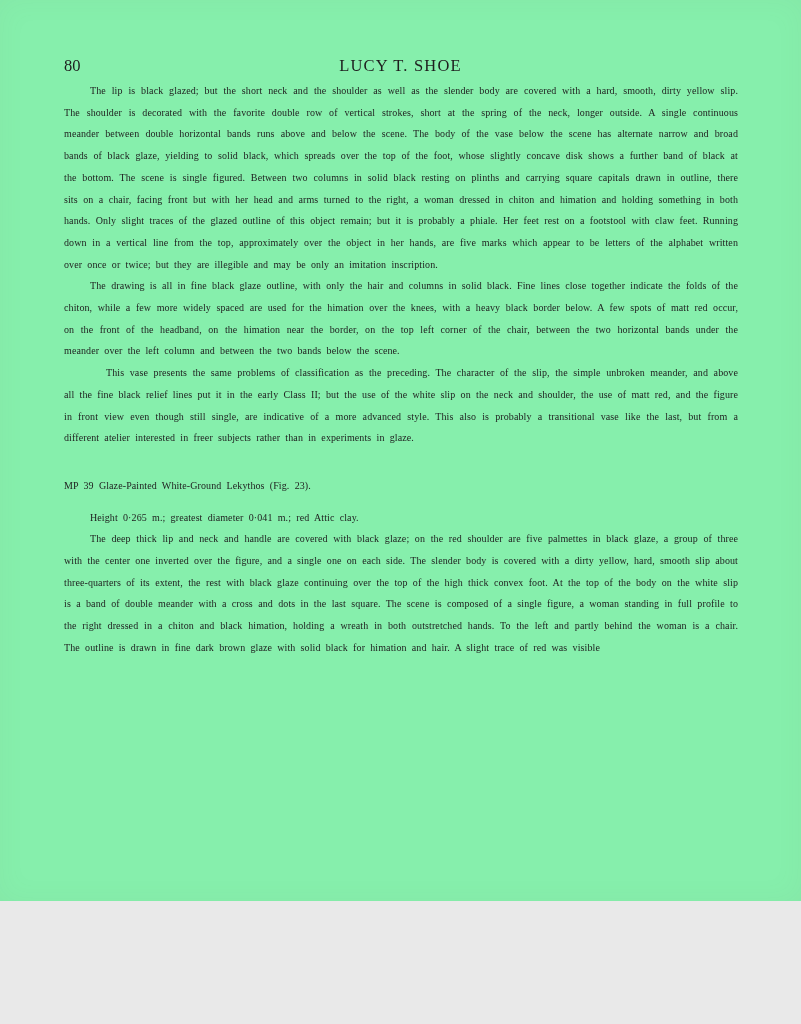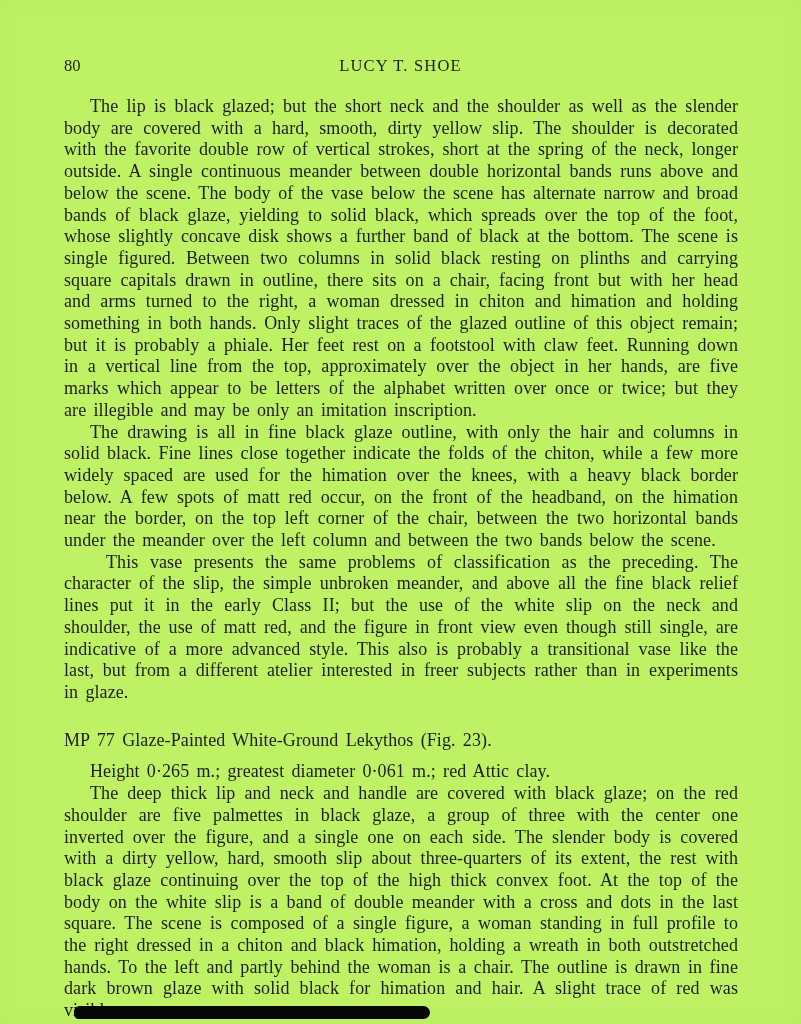--- a/index.html
+++ b/index.html
@@ -3,23 +3,23 @@
 <meta charset="utf-8">
 <style>
   html, body {
     margin: 0;
     padding: 0;
     background: #e9e9e9;
   }
   .page {
     position: relative;
     width: 801px;
-    height: 1024px;
+    height: 901px;
     margin: 0 auto;
-    background: #bef264;
+    background: #86efac;
     overflow: hidden;
     font-family: "Liberation Serif", "DejaVu Serif", serif;
     color: #1e1e1e;
     box-shadow: inset 0 0 28px rgba(120,120,110,0.06);
   }
   .running-head {
     position: absolute;
     top: 56px;
     left: 64px;
     right: 64px;
@@ -31,24 +31,24 @@
   }
   .page-num {
     position: absolute;
     left: 0;
     top: 0;
     letter-spacing: 0;
     font-size: 16.5px;
   }
   .body-text {
     position: absolute;
-    top: 96px;
+    top: 80px;
     left: 64px;
     width: 674px;
-    font-size: 18px;
+    font-size: 10px;
     line-height: 21.7px;
     text-align: justify;
     word-spacing: 2.6px;
     letter-spacing: 0.1px;
   }
   .body-text p {
     margin: 0;
     padding: 0;
   }
   .indent   { text-indent: 26px; }
@@ -76,20 +76,20 @@
 
   <header class="running-head">
     <span class="page-num">80</span>
     <span class="running-title">LUCY T. SHOE</span>
   </header>
 
   <main class="body-text">
     <p class="indent">The lip is black glazed; but the short neck and the shoulder as well as the slender body are covered with a hard, smooth, dirty yellow slip.  The shoulder is decorated with the favorite double row of vertical strokes, short at the spring of the neck, longer outside. A single continuous meander between double horizontal bands runs above and below the scene.  The body of the vase below the scene has alternate narrow and broad bands of black glaze, yielding to solid black, which spreads over the top of the foot, whose slightly concave disk shows a further band of black at the bottom.  The scene is single figured.  Between two columns in solid black resting on plinths and carrying square capitals drawn in outline, there sits on a chair, facing front but with her head and arms turned to the right, a woman dressed in chiton and himation and holding something in both hands.  Only slight traces of the glazed outline of this object remain; but it is probably a phiale.  Her feet rest on a footstool with claw feet.  Running down in a vertical line from the top, approximately over the object in her hands, are five marks which appear to be letters of the alphabet written over once or twice; but they are illegible and may be only an imitation inscription.</p>
     <p class="indent">The drawing is all in fine black glaze outline, with only the hair and columns in solid black.  Fine lines close together indicate the folds of the chiton, while a few more widely spaced are used for the himation over the knees, with a heavy black border below. A few spots of matt red occur, on the front of the headband, on the himation near the border, on the top left corner of the chair, between the two horizontal bands under the meander over the left column and between the two bands below the scene.</p>
     <p class="indent-lg">This vase presents the same problems of classification as the preceding.  The character of the slip, the simple unbroken meander, and above all the fine black relief lines put it in the early Class II; but the use of the white slip on the neck and shoulder, the use of matt red, and the figure in front view even though still single, are indicative of a more advanced style.  This also is probably a transitional vase like the last, but from a different atelier interested in freer subjects rather than in experiments in glaze.</p>
-    <p class="catalog-heading">MP 77  Glaze-Painted White-Ground Lekythos (Fig. 23).</p>
-    <p class="indent">Height 0·265 m.;  greatest diameter 0·061 m.;  red Attic clay.</p>
+    <p class="catalog-heading">MP 39  Glaze-Painted White-Ground Lekythos (Fig. 23).</p>
+    <p class="indent">Height 0·265 m.;  greatest diameter 0·041 m.;  red Attic clay.</p>
     <p class="indent">The deep thick lip and neck and handle are covered with black glaze; on the red shoulder are five palmettes in black glaze, a group of three with the center one inverted over the figure, and a single one on each side.  The slender body is covered with a dirty yellow, hard, smooth slip about three-quarters of its extent, the rest with black glaze continuing over the top of the high thick convex foot.  At the top of the body on the white slip is a band of double meander with a cross and dots in the last square. The scene is composed of a single figure, a woman standing in full profile to the right dressed in a chiton and black himation, holding a wreath in both outstretched hands. To the left and partly behind the woman is a chair.  The outline is drawn in fine dark brown glaze with solid black for himation and hair.  A slight trace of red was visible</p>
   </main>
 
   <div class="scan-bar"></div>
 
 </div>
 
 </body></html>

